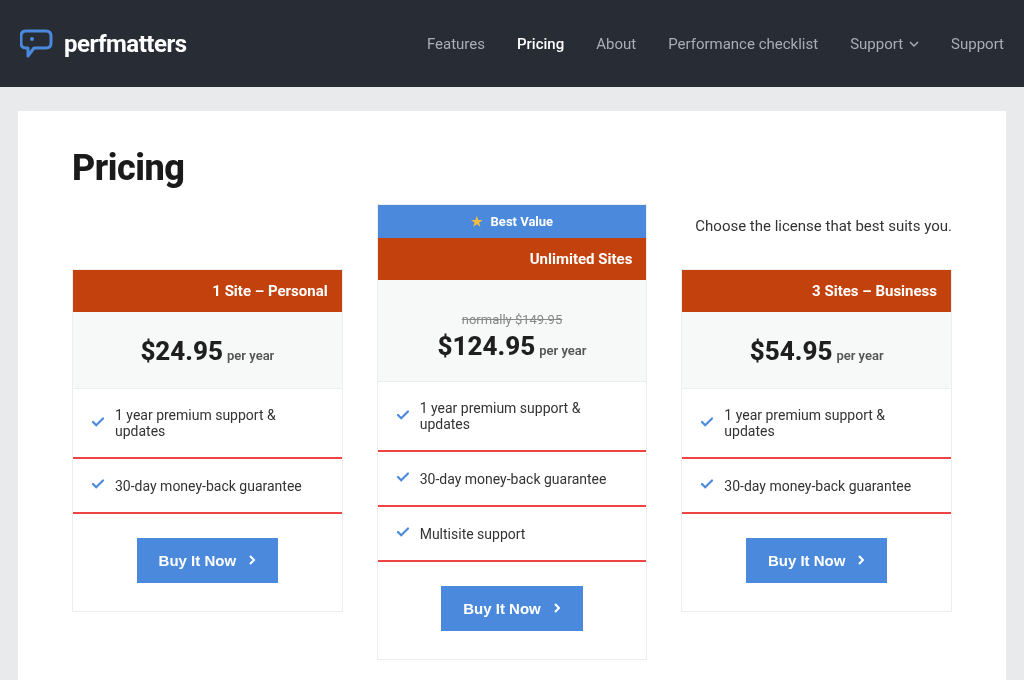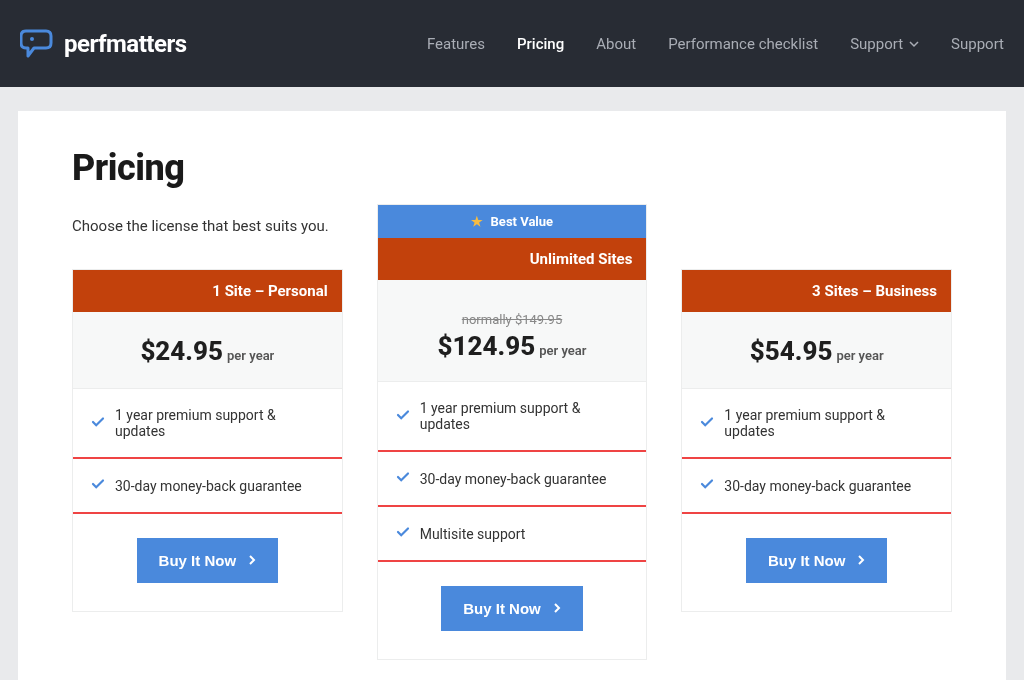--- a/index.html
+++ b/index.html
@@ -58,20 +58,21 @@
   font-size: 36px;
   font-weight: 800;
   color: #1a1a1a;
   margin-bottom: 28px;
   letter-spacing: -0.5px;
 }
 .subtitle {
   font-size: 15px;
   color: #333;
   margin-bottom: 34px;
+  text-align: right;
 }
 .plans {
   display: flex;
   gap: 34px;
   align-items: flex-start;
 }
 .plan {
   flex: 1;
   background: #fff;
   border: 1px solid #eceded;

